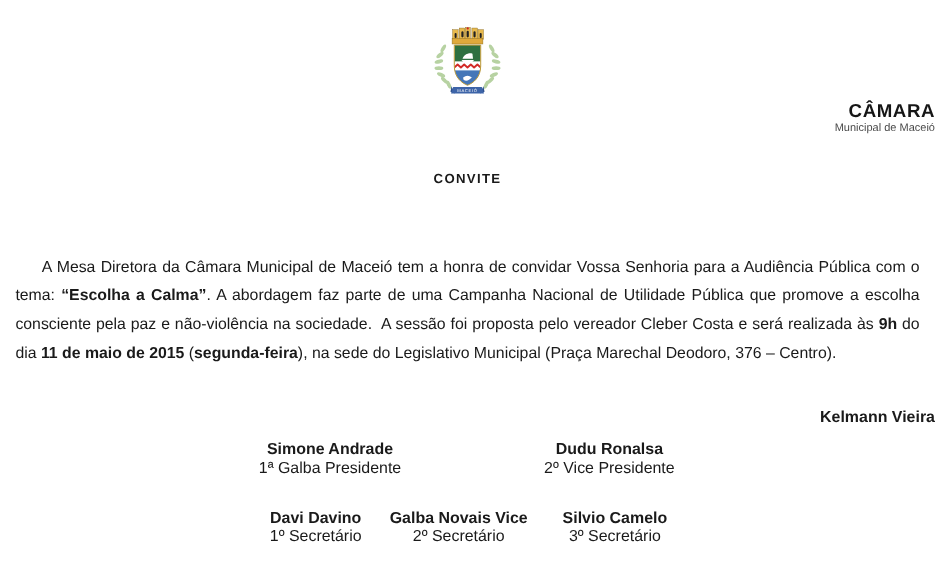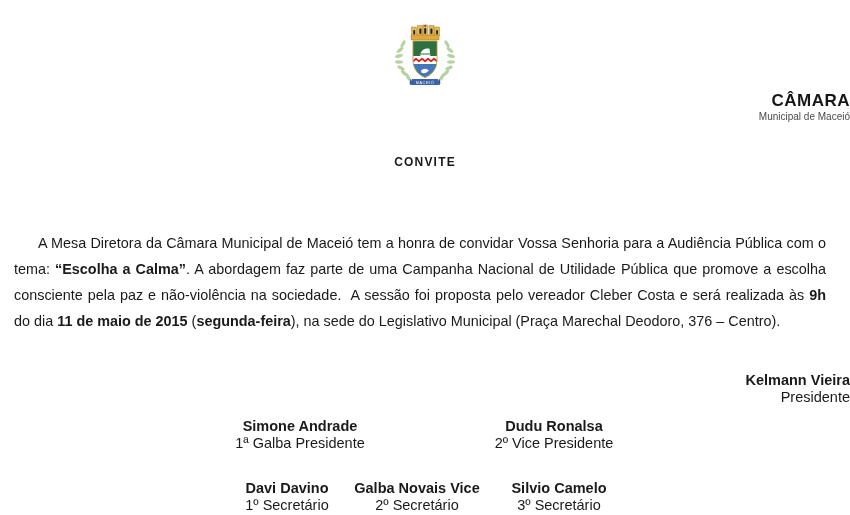--- a/index.html
+++ b/index.html
@@ -9,21 +9,21 @@
     font-family:"Liberation Sans",sans-serif;
     color:#1a1a1a;
     overflow:hidden;
   }
   .header{text-align:right;padding-top:10px}
   .crest{display:block;margin:0 auto}
   .org-name{font-size:17px;font-weight:bold;letter-spacing:.5px;line-height:18px;margin-top:4px;color:#161616}
   .org-sub{font-size:10px;line-height:11px;color:#4a4a4a;margin-top:1px}
   .title{text-align:center;font-size:12px;font-weight:bold;letter-spacing:1.2px;line-height:20px;margin-top:30px}
   .para{
-    margin:58px 24px 0 14px;
+    margin:58px 14px 0 14px;
     text-align:justify;
     font-size:14.4px;
     line-height:26px;
     text-indent:24px;
   }
   .b{font-weight:bold}
   .sig{font-size:14.5px;line-height:17px}
   .sig-name{font-weight:bold}
   .sig-president{margin-top:38px;text-align:right}
   .sig-row{position:relative;height:34px}
@@ -107,21 +107,20 @@
   <div class="org-name">CÂMARA</div>
   <div class="org-sub">Municipal de Maceió</div>
 </div>
 
 <div class="title">CONVITE</div>
 
 <p class="para"><span>A Mesa Diretora da Câmara Municipal de Maceió tem a honra de convidar Vossa Senhoria para a Audiência Pública com o tema: </span><span class="b">“Escolha a Calma”</span><span>. A abordagem faz parte de uma Campanha Nacional de Utilidade Pública que promove a escolha consciente pela paz e não-violência na sociedade.&nbsp; A sessão foi proposta pelo vereador Cleber Costa e será realizada às </span><span class="b">9h</span><span> do dia </span><span class="b">11 de maio de 2015</span><span> (</span><span class="b">segunda-feira</span><span>), na sede do Legislativo Municipal (Praça Marechal Deodoro, 376 – Centro).</span></p>
 
 <div class="sig sig-president">
   <div class="sig-name">Kelmann Vieira</div>
-  <div class="sig-role">Presidente</div>
 </div>
 
 <div class="sig sig-row row2">
   <div class="sig-block pos-vp1">
     <div class="sig-name">Simone Andrade</div>
     <div class="sig-role">1ª Galba Presidente</div>
   </div>
   <div class="sig-block pos-vp2">
     <div class="sig-name">Dudu Ronalsa</div>
     <div class="sig-role">2º Vice Presidente</div>

